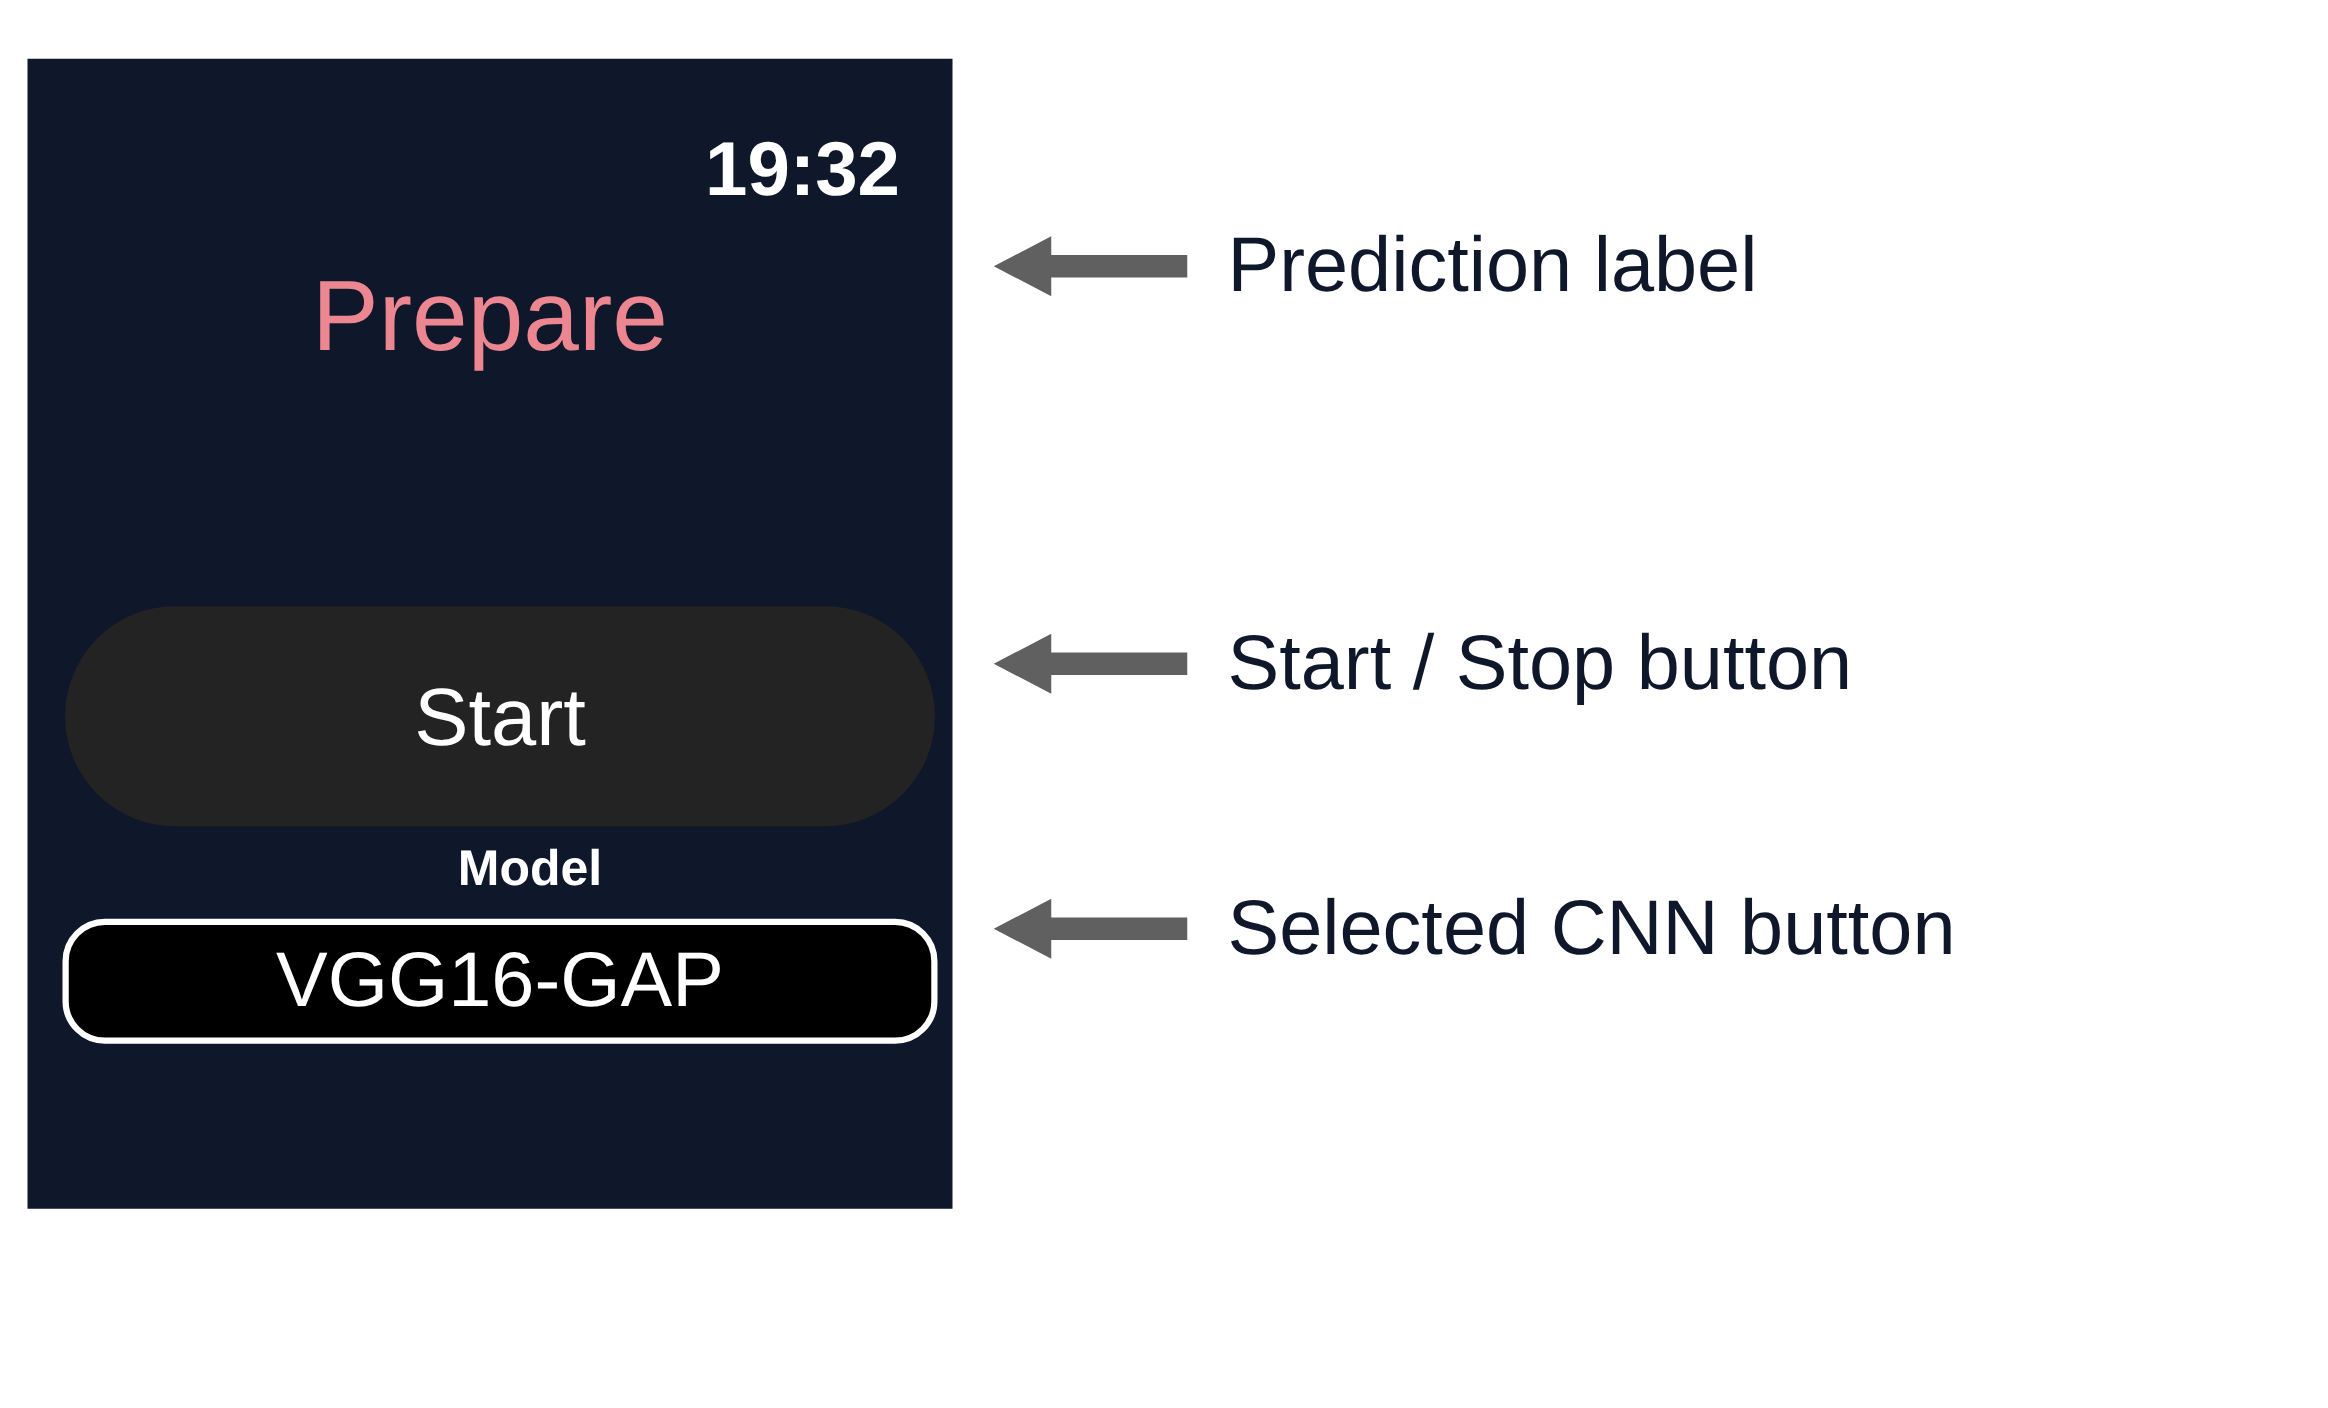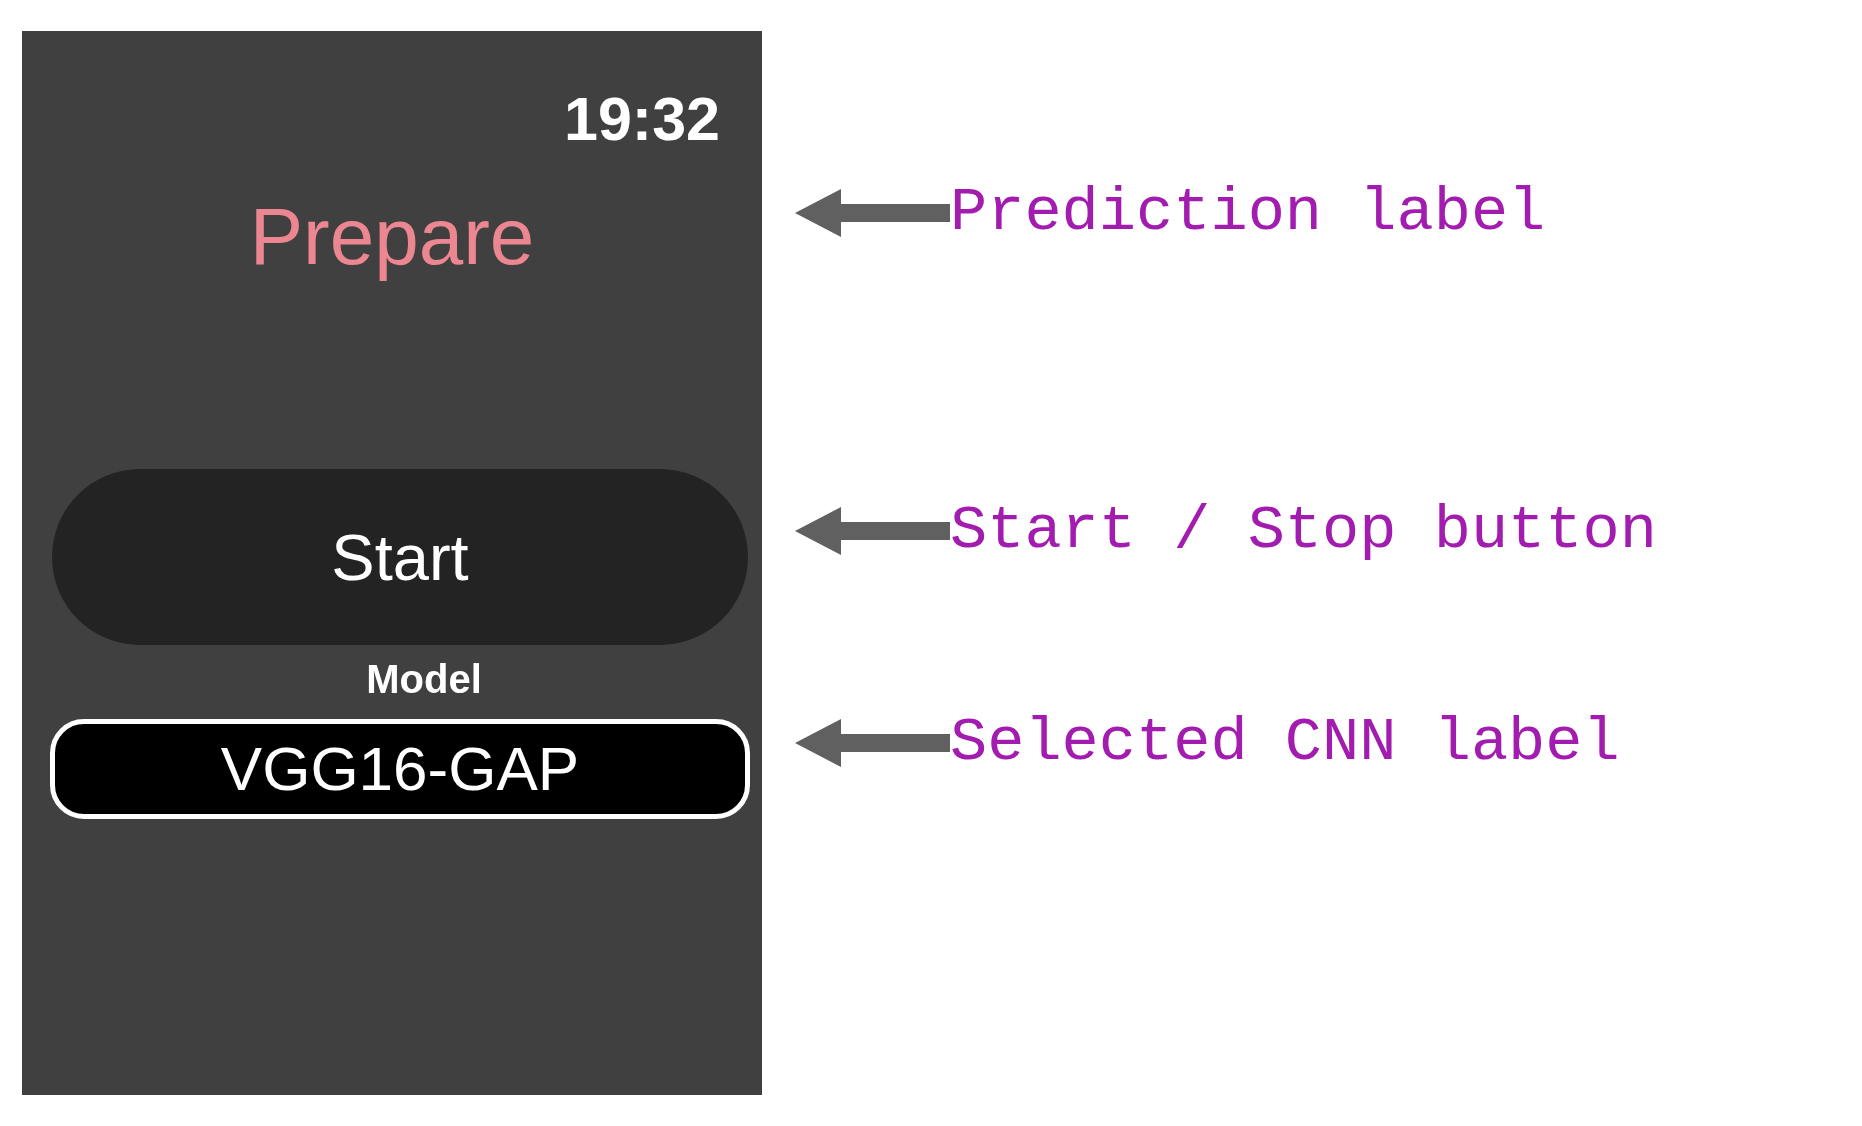--- a/index.html
+++ b/index.html
@@ -12,24 +12,24 @@
     height: 1126px;
     font-family: "Liberation Sans", sans-serif;
     position: relative;
     overflow: hidden;
   }
 
   
   #watch-screen {
     position: absolute;
     left: 22px;
-    top: 31px;
+    top: 47px;
     width: 740px;
-    height: 1064px;
-    background: #404040;
+    height: 920px;
+    background: #0f172a;
     overflow: hidden;
   }
 
   #status-time {
     position: absolute;
     right: 42px;
     top: 58px;
     color: #ffffff;
     font-size: 61px;
     font-weight: 700;
@@ -111,26 +111,26 @@
     align-items: center;
     left: 795px;
   }
   .annotation-arrow {
     width: 155px;
     height: 60px;
     flex: 0 0 auto;
     display: block;
   }
   .annotation-text {
-    color: #a21caf;
+    margin-left: 32px;
+    color: #0f172a;
     font-size: 62px;
     font-weight: 400;
     white-space: nowrap;
     line-height: 1;
-    font-family: Liberation Mono, monospace;
   }
 
   #annotation-prediction { top: 182px; }
   #annotation-startstop  { top: 500px; }
   #annotation-model      { top: 712px; }
 </style>
 </head>
 <body>
 
 <div id="watch-screen">
@@ -162,14 +162,14 @@
   <svg class="annotation-arrow" viewBox="0 0 155 60">
     <path d="M0 30 L46 6 L46 21 L155 21 L155 39 L46 39 L46 54 Z" fill="#606060"></path>
   </svg>
   <span class="annotation-text">Start / Stop button</span>
 </div>
 
 <div class="annotation-row" id="annotation-model">
   <svg class="annotation-arrow" viewBox="0 0 155 60">
     <path d="M0 30 L46 6 L46 21 L155 21 L155 39 L46 39 L46 54 Z" fill="#606060"></path>
   </svg>
-  <span class="annotation-text">Selected CNN label</span>
+  <span class="annotation-text">Selected CNN button</span>
 </div>
 
 </body></html>

